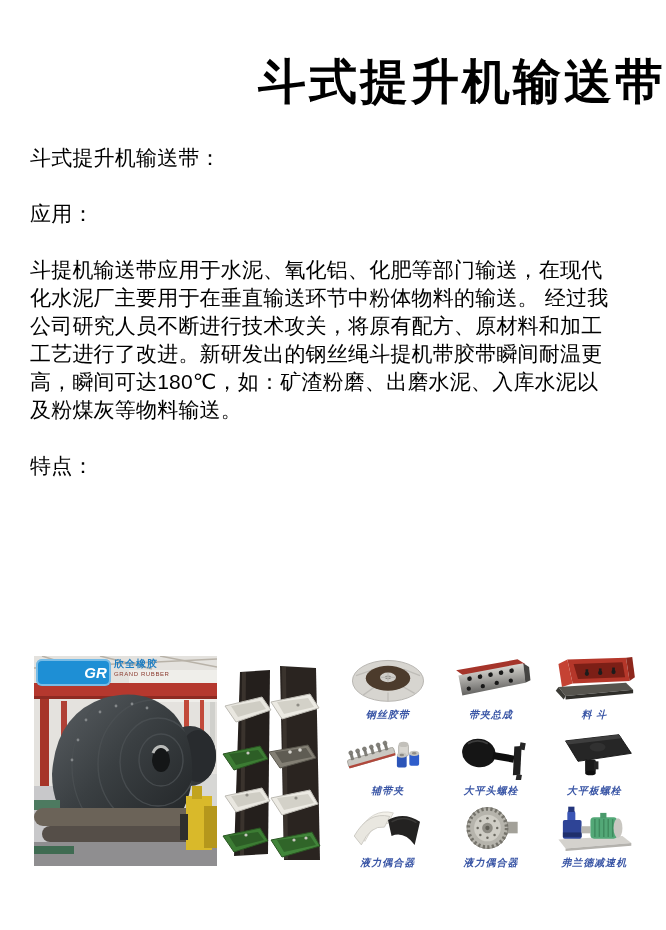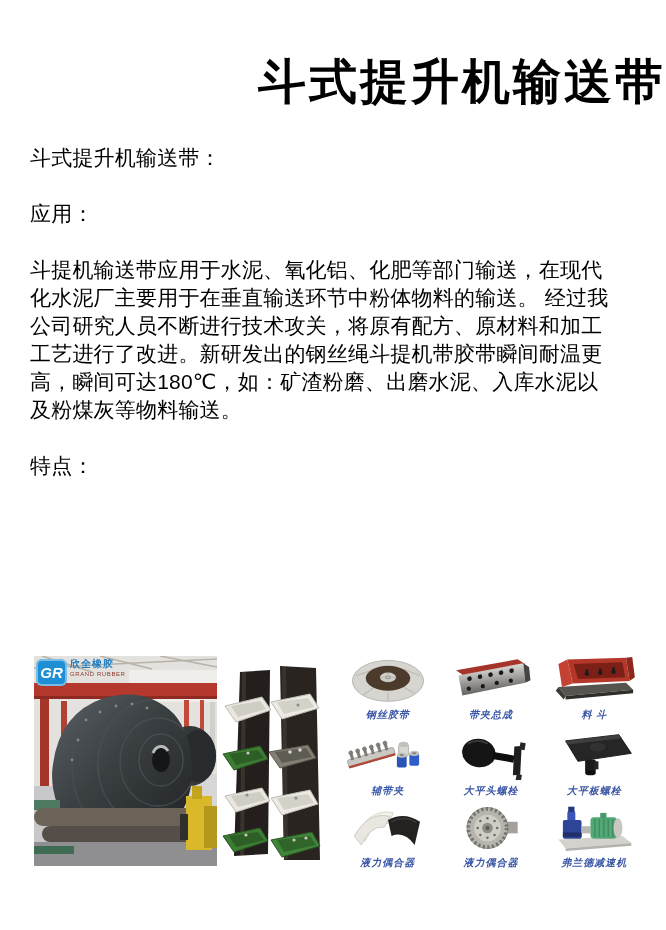--- a/index.html
+++ b/index.html
@@ -20,20 +20,21 @@
   
   .gallery{position:absolute;left:0;top:648px;width:666px;height:240px;}
   .photo-belt{position:absolute;left:34px;top:8px;width:183px;height:210px;}
   .photo-belt svg{display:block;width:183px;height:210px;}
   .logo{position:absolute;left:2px;top:3px;display:flex;align-items:flex-start;}
   .logo-box{
     width:31px;height:27px;border-radius:6px;background:#1e8fd5;
     color:#fff;font-weight:700;font-style:italic;font-size:15px;
     display:flex;align-items:center;justify-content:center;
     box-shadow:inset 0 0 0 2px #ffffff66;
+    padding-left:44px;
   }
   .logo-text{margin-left:3px;line-height:1;}
   .logo-cn{font-size:10px;font-weight:700;color:#1f7ec2;letter-spacing:1px;}
   .logo-en{font-size:6px;color:#8b3a2e;letter-spacing:0.6px;margin-top:2px;}
   .photo-buckets{position:absolute;left:222px;top:12px;width:114px;height:202px;}
   .photo-buckets svg{display:block;width:114px;height:202px;}
   .parts-grid{
     position:absolute;left:336px;top:2px;width:310px;height:226px;
     display:grid;grid-template-columns:repeat(3,1fr);grid-template-rows:76px 72px 78px;font-style:italic;
   }

